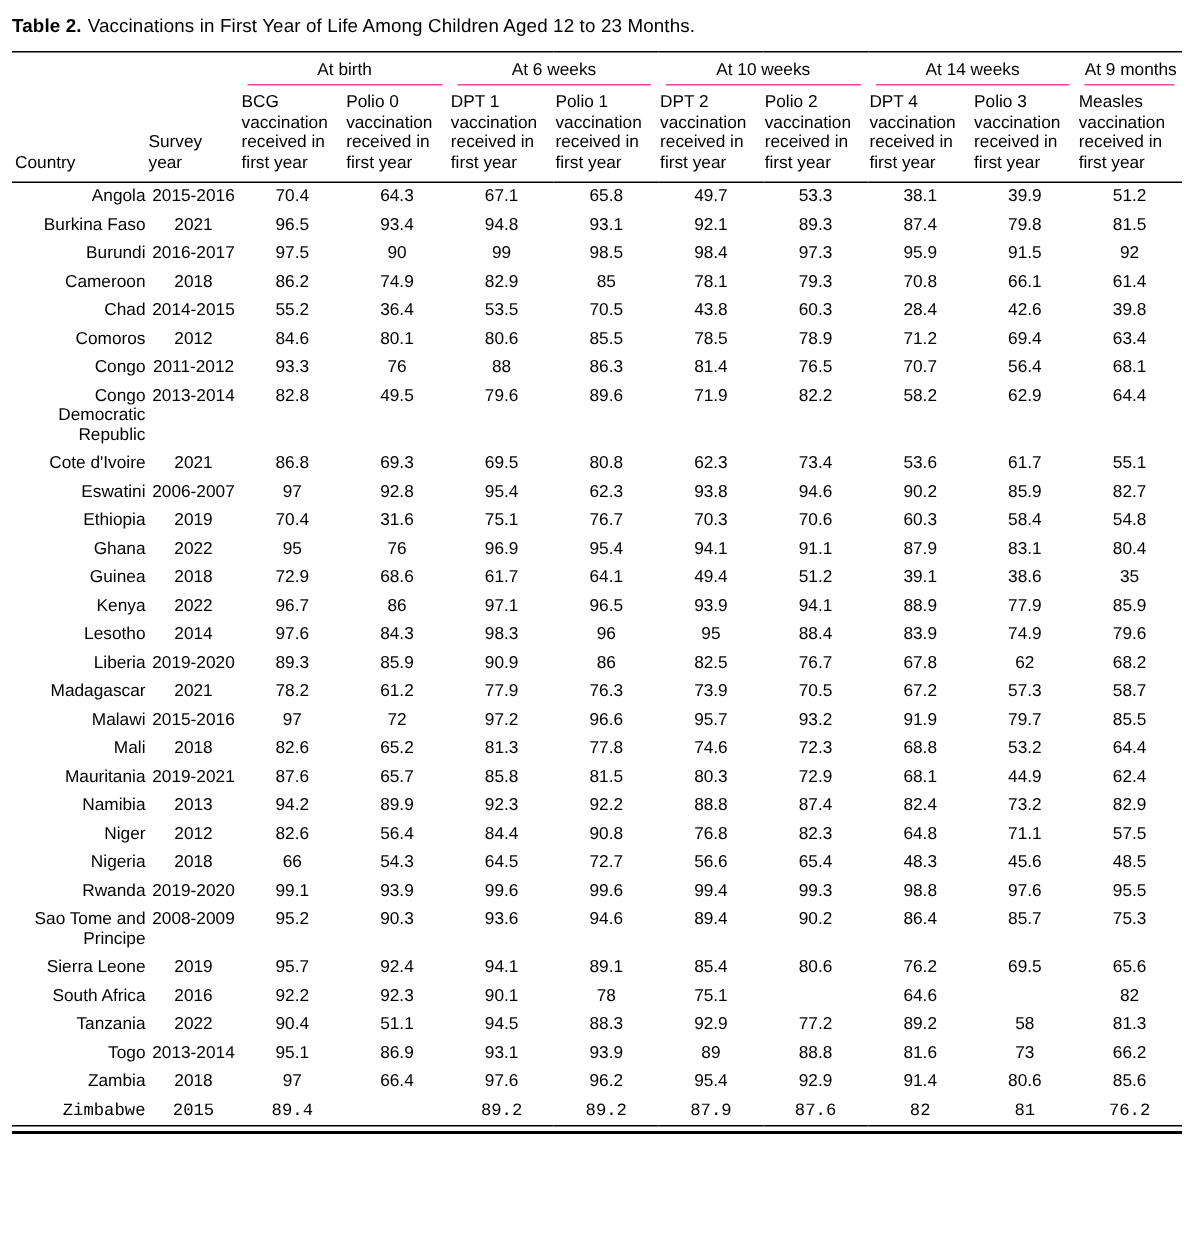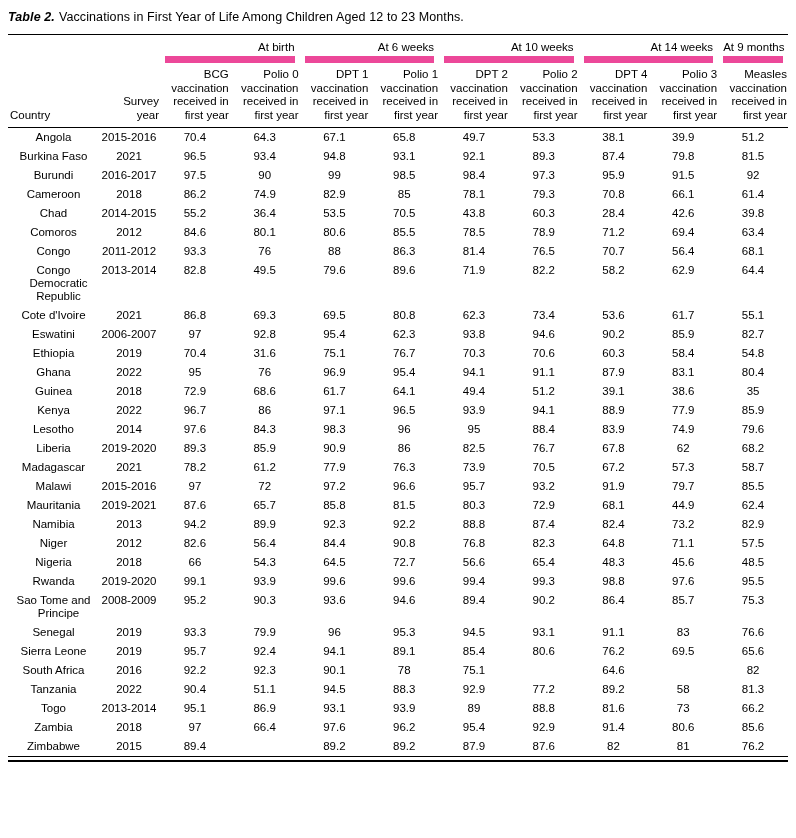--- a/index.html
+++ b/index.html
@@ -11,65 +11,65 @@
     overflow: hidden;
   }
   .page { padding: 7px 8px 0 8px; }
 
   .title {
     font-size: 12.5px;
     line-height: 16px;
     margin: 2px 0 9px 0;
     letter-spacing: 0.1px;
   }
-  .title-label { font-weight: bold; margin-right: 4px; font-style: italic; }
+  .title-label { font-weight: bold; margin-right: 4px; }
 
   table {
     width: 100%;
     border-collapse: collapse;
     table-layout: fixed;
     border-top: 1.5px solid #000;
   }
   col.c-country { width: 90px; }
   col.c-year    { width: 62px; }
 
   thead th, thead td { font-weight: normal; font-size: 11.5px; }
 
   tr.group-row td { padding-top: 6px; vertical-align: bottom; }
   .group-label {
-    text-align: right;
-    border-bottom: 7px solid #ec4899;
+    text-align: center;
+    border-bottom: 1px solid #ec4899;
     padding-bottom: 3px;
     margin: 0 4px;
     white-space: nowrap;
   }
 
   tr.colhead-row th {
     vertical-align: bottom;
-    text-align: right;
+    text-align: left;
     white-space: pre-line;
     padding: 4px 1px 5px 1px;
     border-bottom: 1px solid #000;
     line-height: 13.5px;
   }
   tr.colhead-row th.col-country { text-align: left; padding-left: 2px; }
 
   tbody td {
     font-size: 11.5px;
     line-height: 13px;
     padding: 3px 1px;
     text-align: center;
     vertical-align: top;
   }
   tbody td.cell-country {
-    text-align: center;
+    text-align: right;
     padding-left: 12px;
     text-indent: -10px;
   }
-  tbody tr:last-child td { border-bottom: 1px solid #000; }
+  tbody tr:last-child td { border-bottom: 1px solid #000; font-family: Liberation Mono, monospace; }
 
   .bottom-rule { height: 1.5px; background: #000; margin-top: 3px; }
 </style>
 </head>
 <body>
 
 <div class="page">
   <div class="title">
     <span class="title-label">Table 2.</span><span>Vaccinations in First Year of Life Among Children Aged 12 to 23 Months.</span>
   </div>
@@ -378,20 +378,33 @@
           <td>72</td>
           <td>97.2</td>
           <td>96.6</td>
           <td>95.7</td>
           <td>93.2</td>
           <td>91.9</td>
           <td>79.7</td>
           <td>85.5</td>
         </tr>
         <tr>
+          <td class="cell-country">Mali</td>
+          <td>2018</td>
+          <td>82.6</td>
+          <td>65.2</td>
+          <td>81.3</td>
+          <td>77.8</td>
+          <td>74.6</td>
+          <td>72.3</td>
+          <td>68.8</td>
+          <td>53.2</td>
+          <td>64.4</td>
+        </tr>
+        <tr>
           <td class="cell-country">Mauritania</td>
           <td>2019-2021</td>
           <td>87.6</td>
           <td>65.7</td>
           <td>85.8</td>
           <td>81.5</td>
           <td>80.3</td>
           <td>72.9</td>
           <td>68.1</td>
           <td>44.9</td>
@@ -456,33 +469,20 @@
           <td>90.3</td>
           <td>93.6</td>
           <td>94.6</td>
           <td>89.4</td>
           <td>90.2</td>
           <td>86.4</td>
           <td>85.7</td>
           <td>75.3</td>
         </tr>
         <tr>
-          <td class="cell-country">Senegal</td>
-          <td>2019</td>
-          <td>93.3</td>
-          <td>79.9</td>
-          <td>96</td>
-          <td>95.3</td>
-          <td>94.5</td>
-          <td>93.1</td>
-          <td>91.1</td>
-          <td>83</td>
-          <td>76.6</td>
-        </tr>
-        <tr>
           <td class="cell-country">Sierra Leone</td>
           <td>2019</td>
           <td>95.7</td>
           <td>92.4</td>
           <td>94.1</td>
           <td>89.1</td>
           <td>85.4</td>
           <td>80.6</td>
           <td>76.2</td>
           <td>69.5</td>

